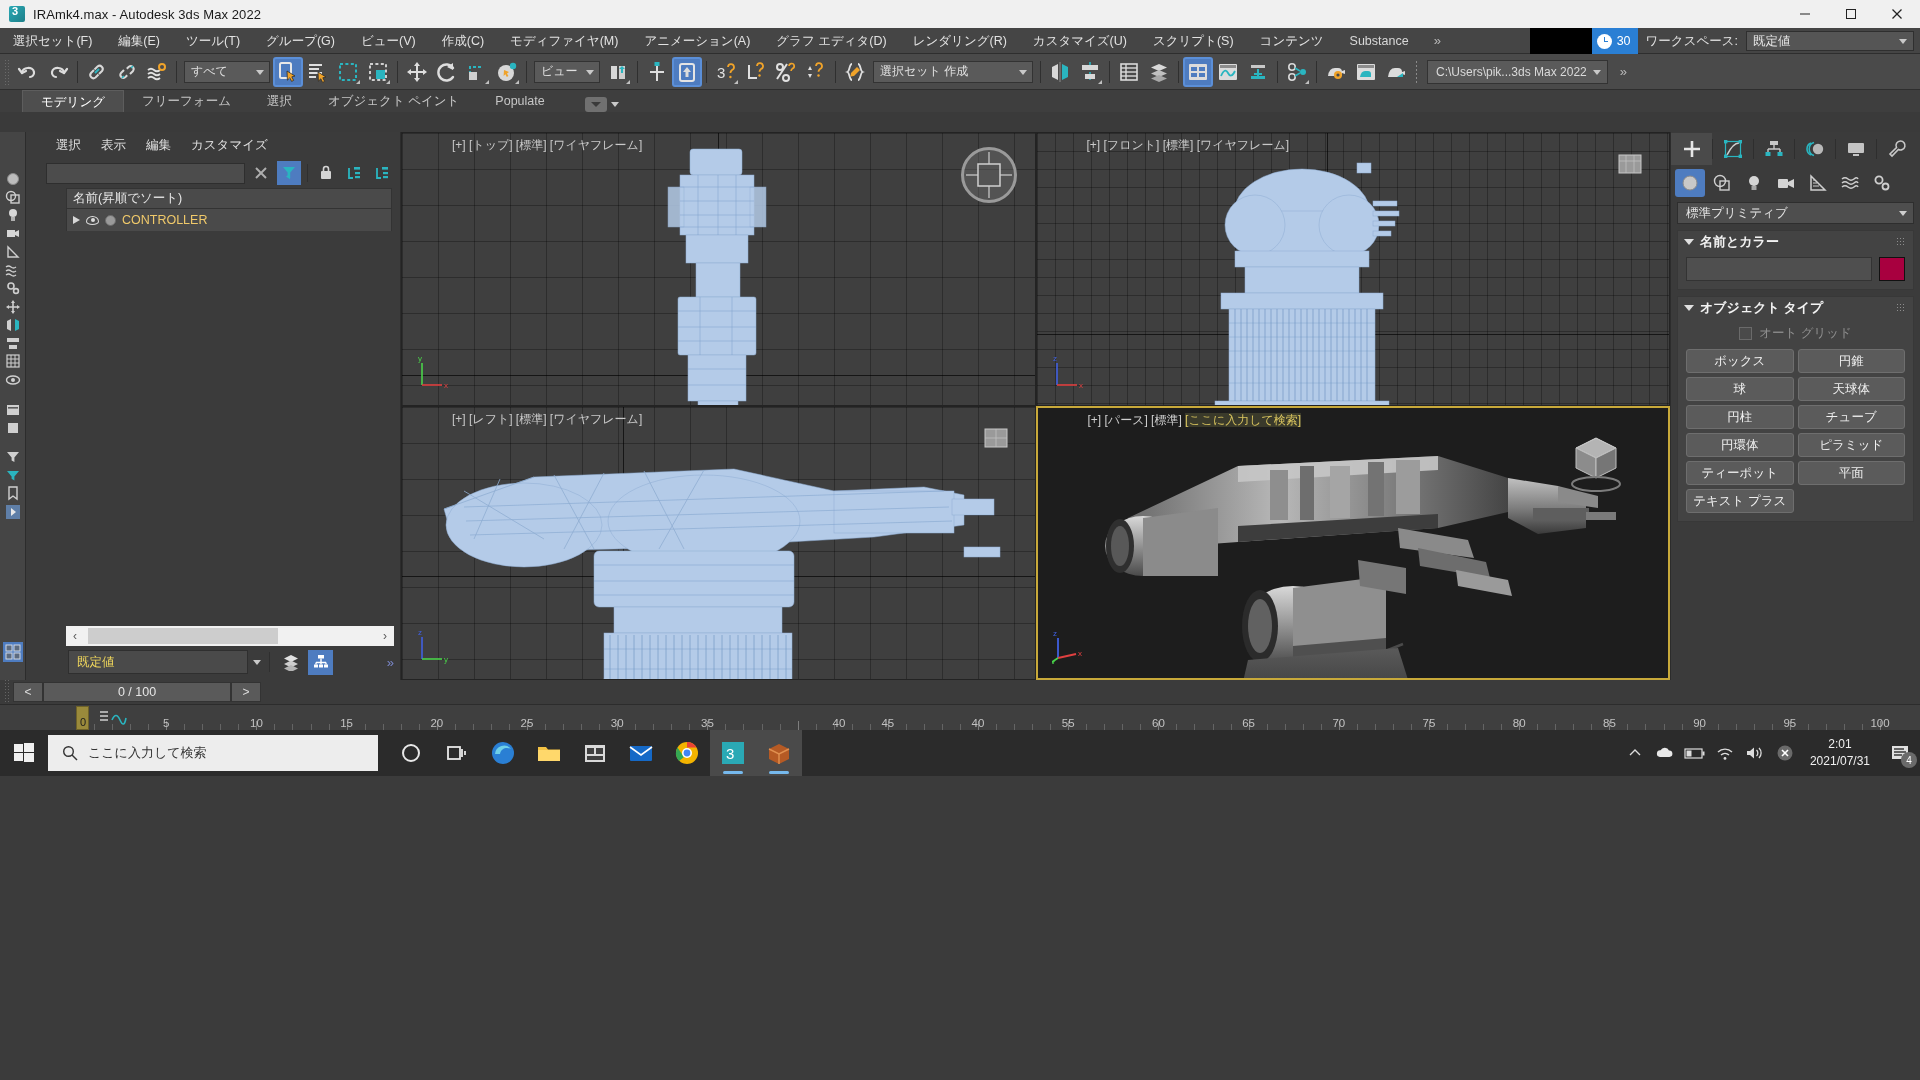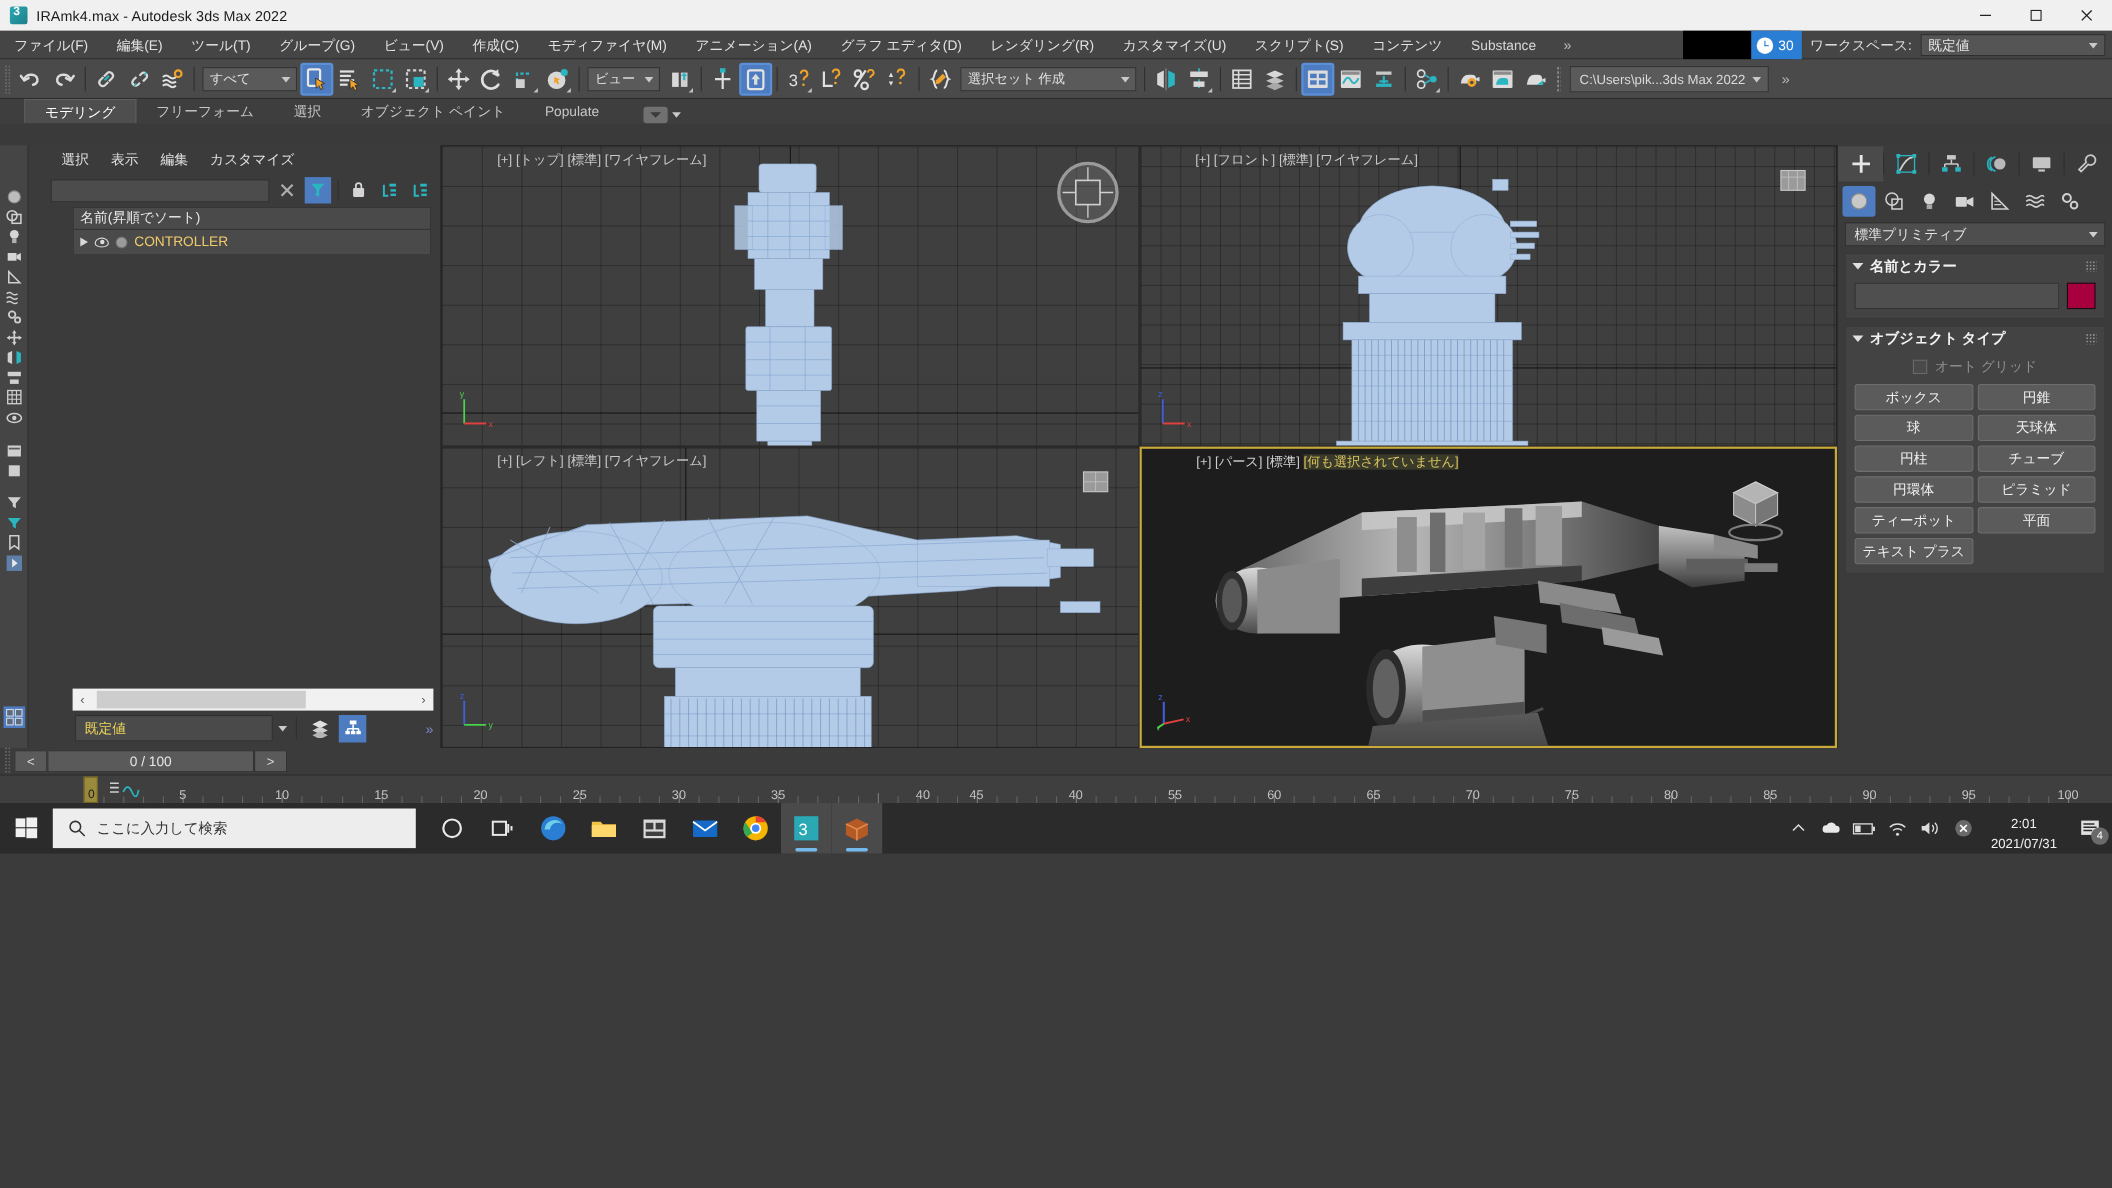--- a/index.html
+++ b/index.html
@@ -207,21 +207,21 @@
      align-items:center; padding-left:4px; font-size:11.5px; color:#dcdcdc; }
 
   
   .taskbar { height:46px; background:#2b2b2b; display:flex; align-items:center; flex:0 0 46px; position:relative; }
   .tb-start { width:48px; height:46px; display:flex; align-items:center; justify-content:center; }
   .tb-search { width:330px; height:36px; background:#ededed; display:flex; align-items:center; gap:10px; padding-left:14px; }
   .tb-search .ph { font-size:13px; color:#333; }
   .tb-icons { display:flex; align-items:center; gap:0; margin-left:10px; }
   .tb-ic { width:46px; height:46px; display:flex; align-items:center; justify-content:center; position:relative;}
   .tb-ic.run::after { content:""; position:absolute; bottom:2px; left:13px; width:20px; height:3px; background:#76b9ed; border-radius:2px; }
-  .tray { position:absolute; right:0; top:0; height:46px; display:flex; align-items:flex-end; gap:0; }
+  .tray { position:absolute; right:0; top:0; height:46px; display:flex; align-items:center; gap:0; }
   .tray-ic { width:30px; height:46px; display:flex; align-items:center; justify-content:center; }
   .tray-clock { display:flex; flex-direction:column; align-items:center; justify-content:center;
      padding:0 10px; font-size:12px; color:#f0f0f0; line-height:1.45; }
   .tray-action { width:40px; height:46px; display:flex; align-items:center; justify-content:center; position:relative; }
   .tray-badge { position:absolute; right:3px; bottom:8px; width:16px; height:16px; border-radius:50%;
      background:#6a6a6a; color:#fff; font-size:10px; display:flex; align-items:center; justify-content:center; }
 </style>
 </head>
 <body>
 
@@ -244,21 +244,21 @@
       <div class="win-btn close">
         <svg width="12" height="12" viewBox="0 0 12 12">
             <line x1="1.5" y1="1.5" x2="10.5" y2="10.5" stroke="#222" stroke-width="1.2"></line>
             <line x1="10.5" y1="1.5" x2="1.5" y2="10.5" stroke="#222" stroke-width="1.2"></line>
           </svg>
       </div>
     </div>
   </div>
 
   <div class="menubar">
-    <div class="menu-item">ファイル(F)</div>
+    <div class="menu-item">選択セット(F)</div>
     <div class="menu-item">編集(E)</div>
     <div class="menu-item">ツール(T)</div>
     <div class="menu-item">グループ(G)</div>
     <div class="menu-item">ビュー(V)</div>
     <div class="menu-item">作成(C)</div>
     <div class="menu-item">モディファイヤ(M)</div>
     <div class="menu-item">アニメーション(A)</div>
     <div class="menu-item">グラフ エディタ(D)</div>
     <div class="menu-item">レンダリング(R)</div>
     <div class="menu-item">カスタマイズ(U)</div>
@@ -979,21 +979,21 @@
             <line x1="6" y1="34" x2="6" y2="12" stroke="#4060e0" stroke-width="1.6"></line>
               <text x="2" y="10" font-size="8" fill="#4060e0">z</text>
             <line x1="6" y1="34" x2="26" y2="34" stroke="#4ad44a" stroke-width="1.6"></line>
               <text x="28" y="37" font-size="8" fill="#4ad44a">y</text>
           </svg>
         </div>
       </div>
 
       <div class="vp persp">
         <div class="vp-label">
-          <span>[+] [パース] [標準] </span><span class="hl">[何も選択されていません]</span>
+          <span>[+] [パース] [標準] </span><span class="hl">[ここに入力して検索]</span>
         </div>
         <svg class="mesh" style="left:0;top:0" width="632" height="392" viewBox="0 0 632 392">
           <defs>
             <linearGradient id="mg1" x1="0" y1="0" x2="0" y2="1">
               <stop offset="0%" stop-color="#d9d9d9"></stop>
                 <stop offset="45%" stop-color="#9a9a9a"></stop>
                 <stop offset="100%" stop-color="#4a4a4a"></stop>
             </linearGradient>
             <linearGradient id="mg2" x1="0" y1="0" x2="0" y2="1">
               <stop offset="0%" stop-color="#c0c0c0"></stop>

